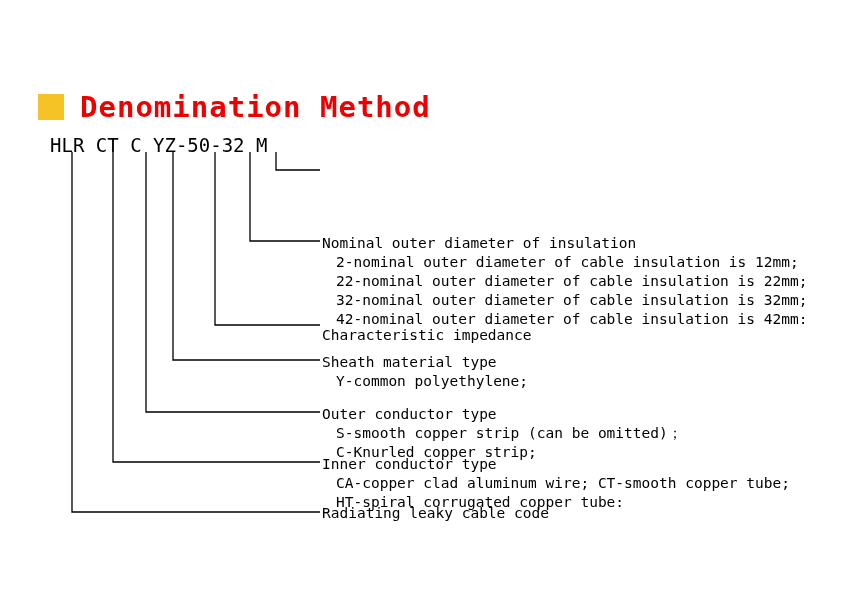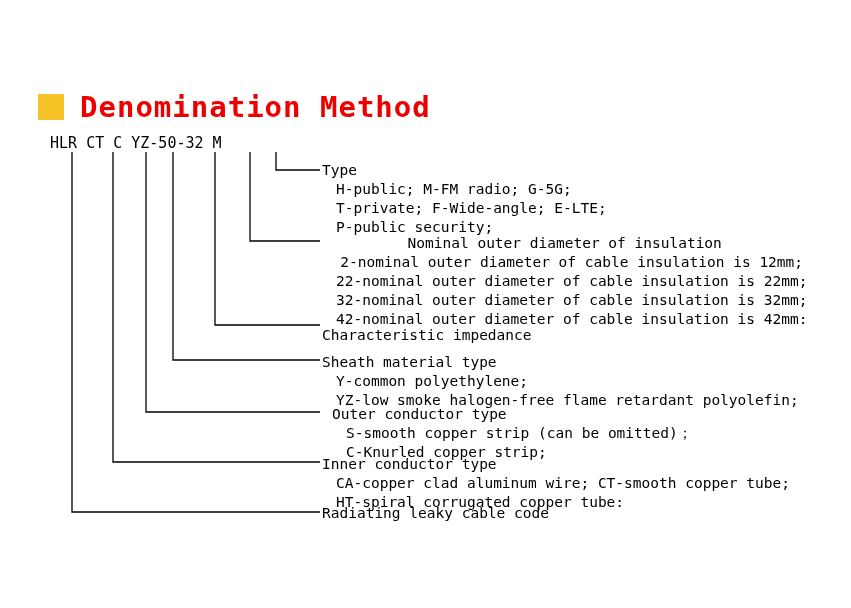--- a/index.html
+++ b/index.html
@@ -43,21 +43,21 @@
     letter-spacing: 1px;
     white-space: nowrap;
   }
 
   
   .code-line {
     position: absolute;
     left: 50px;
     top: 134px;
     font-family: "DejaVu Sans Mono", "Liberation Mono", monospace;
-    font-size: 15px;
+    font-size: 19px;
     color: #000;
     white-space: nowrap;
     letter-spacing: 0px;
   }
   .code-seg { display: inline-block; }
 
   
   svg.leaders {
     position: absolute;
     left: 0; top: 0;
@@ -107,46 +107,39 @@
 
     <path d="M173,152 L173,360 L320,360" stroke="#000" stroke-width="1.3" fill="none"></path>
 
     <path d="M146,152 L146,412 L320,412" stroke="#000" stroke-width="1.3" fill="none"></path>
 
     <path d="M113,152 L113,462 L320,462" stroke="#000" stroke-width="1.3" fill="none"></path>
 
     <path d="M72,152 L72,512 L320,512" stroke="#000" stroke-width="1.3" fill="none"></path>
   </svg>
 
-  <div class="desc" style="left:322px; top:161px;">
-    <span class="head">Type</span>
-    <span class="sub">H-public; M-FM radio; G-5G;</span>
-    <span class="sub">T-private; F-Wide-angle; E-LTE;</span>
-    <span class="sub">P-public security;</span>
-  </div>
 
-  <div class="desc" style="left:322px; top:234px;text-align:center;">
+  <div class="desc" style="left:322px; top:234px;">
     <span class="head">Nominal outer diameter of insulation</span>
     <span class="sub">2-nominal outer diameter of cable insulation is 12mm;</span>
     <span class="sub">22-nominal outer diameter of cable insulation is 22mm;</span>
     <span class="sub">32-nominal outer diameter of cable insulation is 32mm;</span>
     <span class="sub">42-nominal outer diameter of cable insulation is 42mm:</span>
   </div>
 
   <div class="desc" style="left:322px; top:318px;margin-top:8px;">
     <span class="head">Characteristic impedance</span>
   </div>
 
   <div class="desc" style="left:322px; top:353px;">
     <span class="head">Sheath material type</span>
     <span class="sub">Y-common polyethylene;</span>
-    <span class="sub">YZ-low smoke halogen-free flame retardant polyolefin;</span>
   </div>
 
-  <div class="desc" style="left:332px; top:405px;">
+  <div class="desc" style="left:322px; top:405px;">
     <span class="head">Outer conductor type</span>
     <span class="sub">S-smooth copper strip  (can be omitted)；</span>
     <span class="sub">C-Knurled copper strip;</span>
   </div>
 
   <div class="desc" style="left:322px; top:504px;">
     <span class="head">Radiating leaky cable code</span>
   </div>
 
   <div class="desc" style="left:322px; top:455px;">

